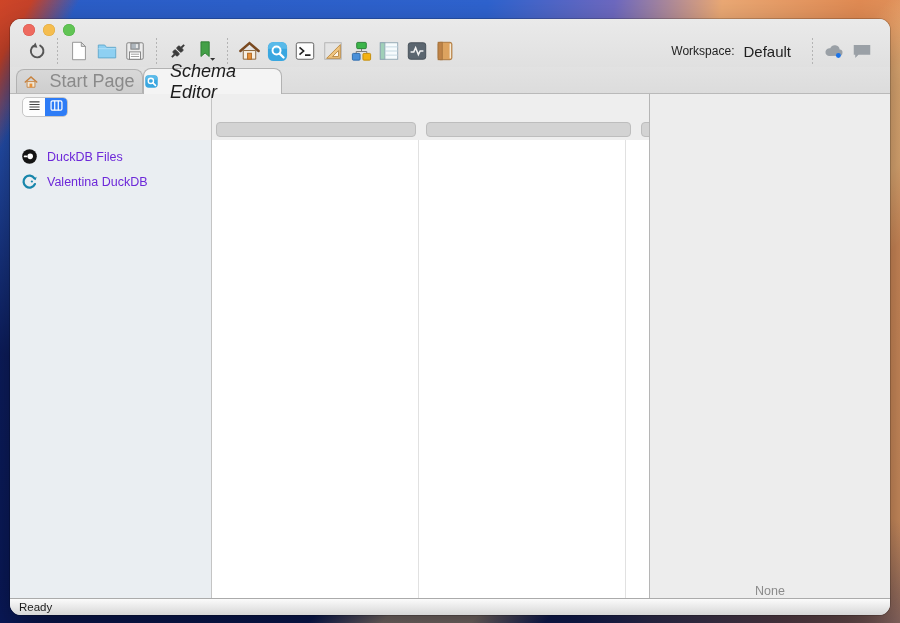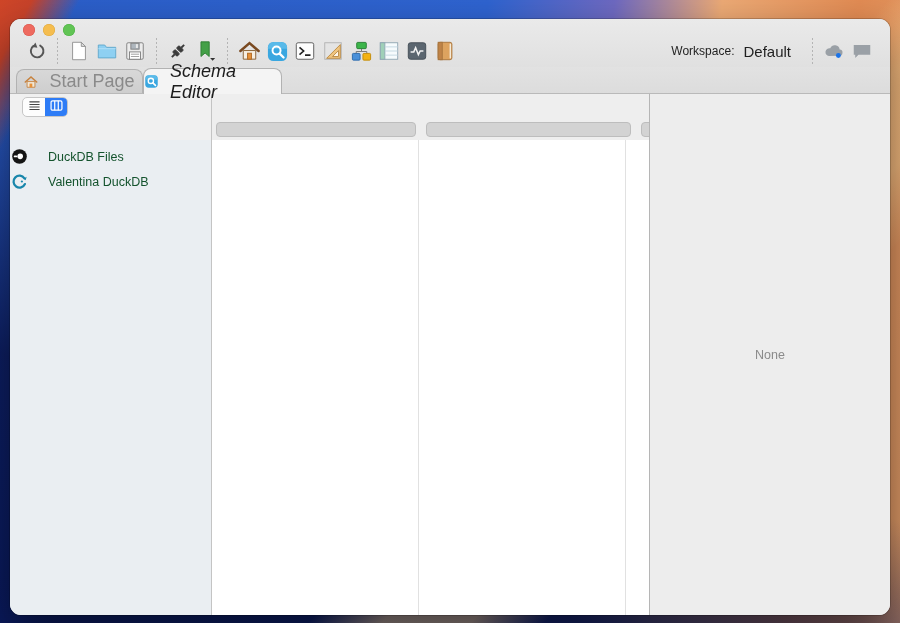--- a/index.html
+++ b/index.html
@@ -59,40 +59,40 @@
 
   
   .sidebar { width:202px; flex:0 0 auto; display:flex; flex-direction:column;
     border-right:1px solid #c4c4c4; }
   .sidebar-top { height:46px; background:#f0f0f0; padding:3px 0 0 12px; }
   .seg { display:inline-flex; border:1px solid #c6c6c6; border-radius:5px;
     overflow:hidden; background:#fdfdfd; height:20px; }
   .seg-btn { width:22px; height:100%; display:flex; align-items:center; justify-content:center; }
   .seg-btn.selected { background:#2e7cf6; }
   .sidebar-list { flex:1; background:#eaeef2; padding-top:4px; }
-  .side-item { height:25px; display:flex; align-items:center; gap:20px; 
-    font-size:12.5px; color:#14532d; }
+  .side-item { height:25px; display:flex; align-items:center; gap:9px; padding-left:10px;
+    font-size:12.5px; color:#6d28d9; }
   .side-item .sicon { width:18px; display:flex; justify-content:center; }
 
   
   .columns { flex:1; min-width:0; display:flex; flex-direction:column; background:#fff; }
   .columns-top { height:46px; background:#eeeeee; display:flex; align-items:flex-end;
     gap:10px; padding:0 0 3px 4px; overflow:hidden; }
   .col-header { height:15px; background:#d3d3d3; border:1px solid #bdbdbd;
     border-radius:4px; flex:0 0 auto; }
   .col-header.h1 { width:200px; }
   .col-header.h2 { width:205px; }
   .col-header.h3 { width:14px; }
   .columns-body { flex:1; display:flex; min-height:0; }
   .browse-col { width:207px; flex:0 0 auto; background:#fff; border-right:1px solid #e1e1e1; }
   .browse-col.partial { flex:1; border-right:none; }
 
   
   .right-panel { width:241px; flex:0 0 auto; background:#ededed;
-    border-left:1px solid #b5b5b5; display:flex; align-items:center; justify-content:center; }
+    border-left:1px solid #b5b5b5; display:flex; align-items:flex-end; justify-content:center; }
   .none-text { font-size:12.5px; color:#8b8b8b; }
 
   
   .statusbar { height:17px; flex:0 0 auto; background:linear-gradient(#fbfbfb,#d7d7d7);
     border-top:1px solid #ababab; display:flex; align-items:center;
     padding-left:9px; font-size:11.5px; color:#1c1c1c; }
 </style>
 </head>
 <body>
 
@@ -342,14 +342,17 @@
         <div class="browse-col"></div>
         <div class="browse-col partial"></div>
       </div>
     </div>
 
     <div class="right-panel">
       <span class="none-text">None</span>
     </div>
   </div>
 
+  <div class="statusbar">
+    <span>Ready</span>
+  </div>
 
 </div>
 
 </body></html>

